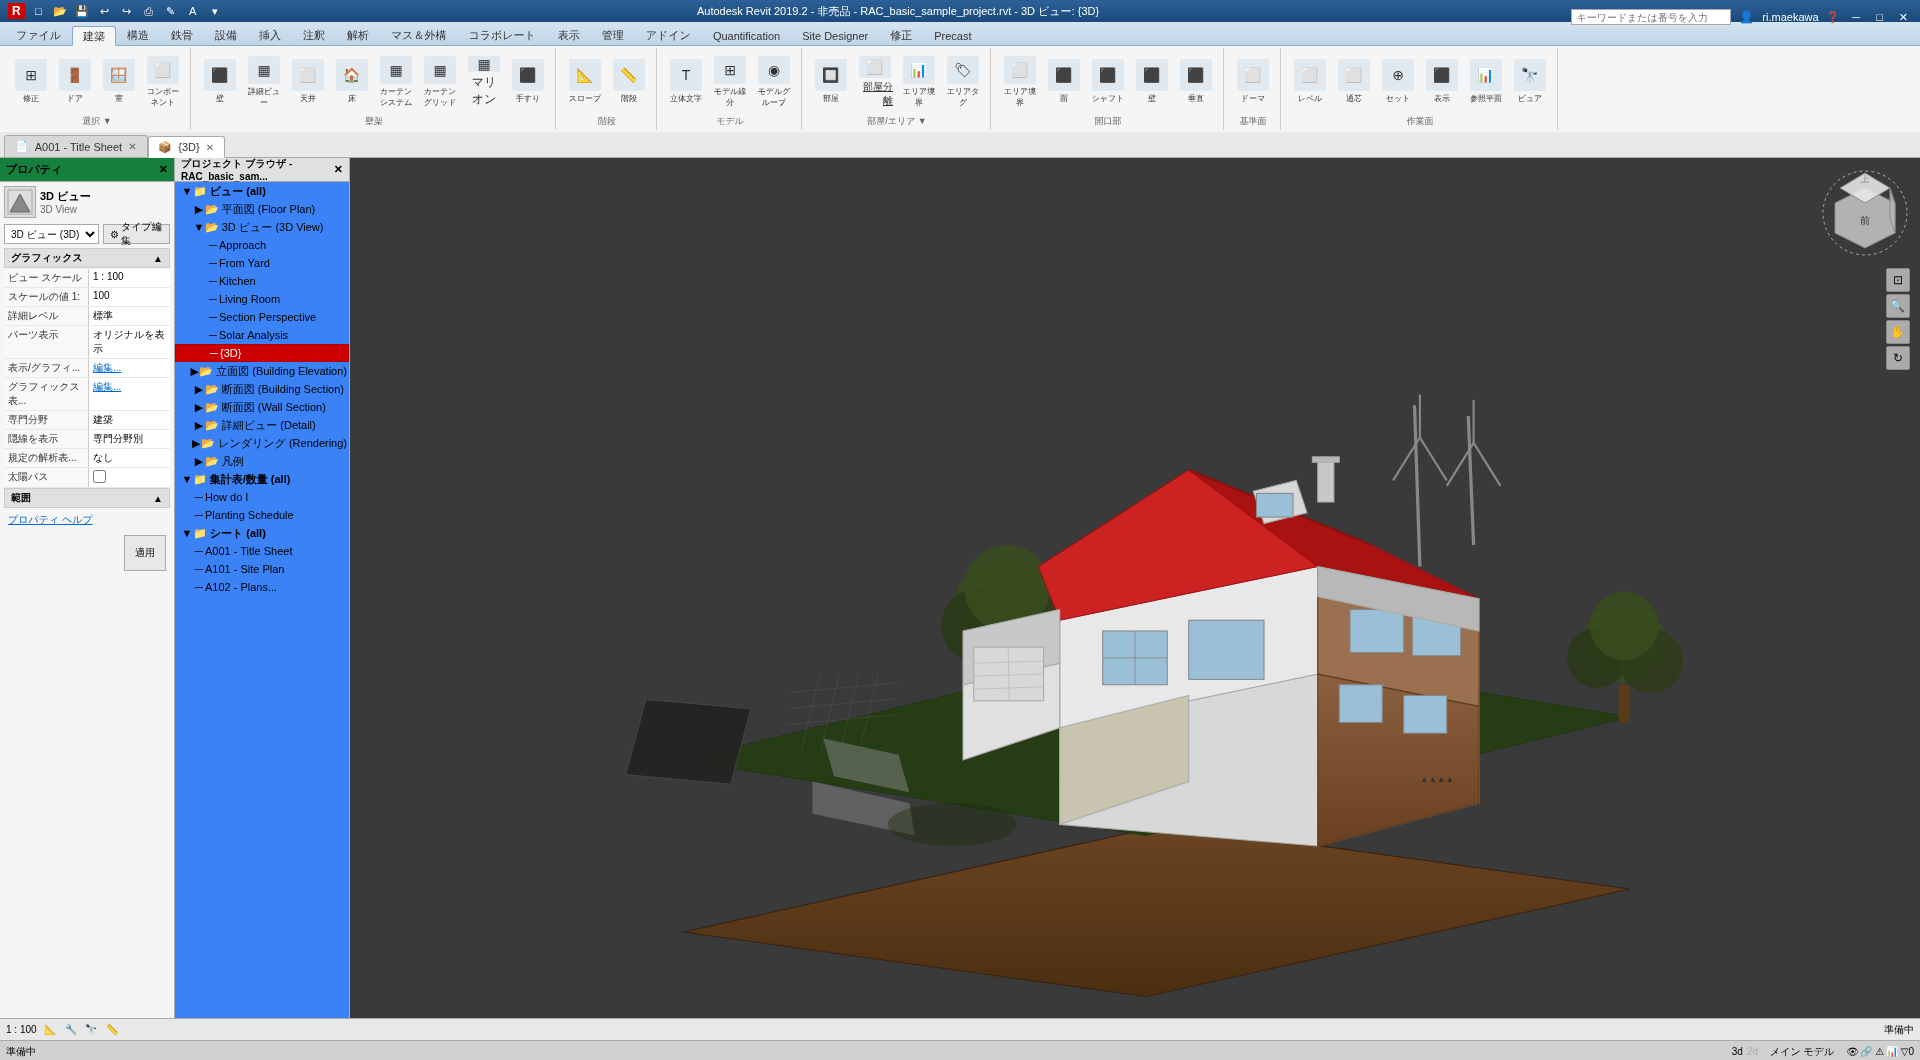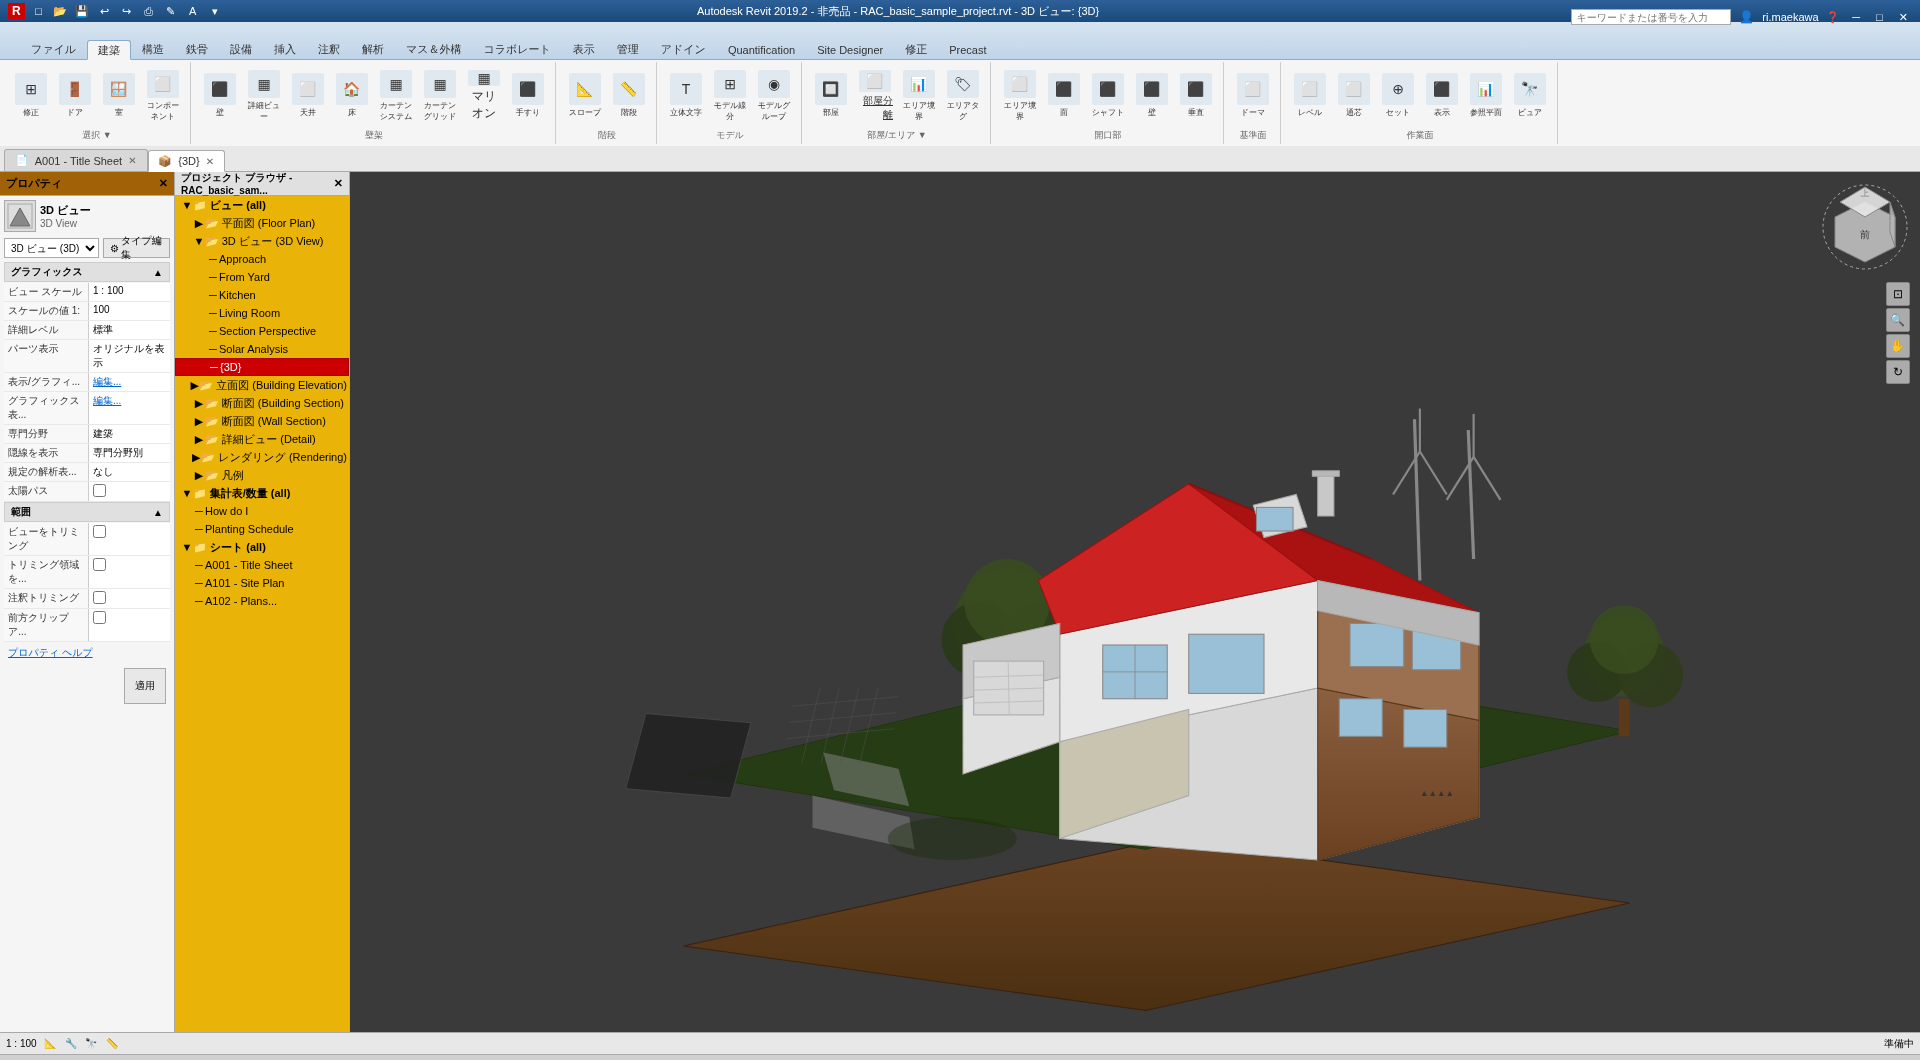--- a/index.html
+++ b/index.html
@@ -13,25 +13,25 @@
       align-items: center;
       justify-content: space-between;
       padding: 0 8px;
       color: white;
       font-size: 11px;
     }
     #title-bar .left { display: flex; align-items: center; gap: 4px; }
 
     
     #tab-row {
-      height: 38px;
+      height: 24px;
       background: linear-gradient(to bottom, #d6e4f0, #c0d4e8);
       display: flex;
       align-items: flex-end;
-      padding: 0 20px;
+      padding: 0 5px;
       border-bottom: 1px solid #8aabcc;
     }
     .tab-item {
       padding: 2px 10px;
       font-size: 11px;
       cursor: pointer;
       height: 20px;
       display: flex;
       align-items: center;
       border: 1px solid transparent;
@@ -148,21 +148,21 @@
     #properties-panel {
       width: 175px;
       background: #f5f5f5;
       border-right: 1px solid #aaa;
       display: flex;
       flex-direction: column;
       overflow: hidden;
     }
     #properties-header {
       height: 24px;
-      background: #a16207;
+      background: #15803d;
       border-bottom: 1px solid #aaa;
       display: flex;
       align-items: center;
       justify-content: space-between;
       padding: 0 6px;
       font-weight: bold;
       font-size: 11px;
     }
     #properties-content {
       flex: 1;
@@ -242,21 +242,21 @@
       text-decoration: underline;
       cursor: pointer;
       font-size: 10px;
       padding: 4px;
       display: block;
     }
 
     
     #project-browser {
       width: 175px;
-      background: #eab308;
+      background: #3b82f6;
       border-right: 1px solid #aaa;
       display: flex;
       flex-direction: column;
       overflow: hidden;
     }
     #project-browser-header {
       height: 24px;
       background: #e0e0e0;
       border-bottom: 1px solid #aaa;
       display: flex;
@@ -691,46 +691,20 @@
           <div class="prop-label">太陽パス</div>
           <div class="prop-value">
             <input type="checkbox" style="margin: 0px;">
           </div>
         </div>
       </div>
 
       <div class="prop-category-header">
         <span>範囲</span>
         <span>▲</span>
-      </div>
-      <div>
-        <div class="prop-row">
-          <div class="prop-label">ビューをトリミング</div>
-          <div class="prop-value">
-            <input type="checkbox" style="margin: 0px;">
-          </div>
-        </div>
-        <div class="prop-row">
-          <div class="prop-label">トリミング領域を...</div>
-          <div class="prop-value">
-            <input type="checkbox" style="margin: 0px;">
-          </div>
-        </div>
-        <div class="prop-row">
-          <div class="prop-label">注釈トリミング</div>
-          <div class="prop-value">
-            <input type="checkbox" style="margin: 0px;">
-          </div>
-        </div>
-        <div class="prop-row">
-          <div class="prop-label">前方クリップ ア...</div>
-          <div class="prop-value">
-            <input type="checkbox" style="margin: 0px;">
-          </div>
-        </div>
       </div>
 
       <a class="prop-help-link">プロパティ ヘルプ</a>
 
       <div class="props-apply-row">
         <button class="props-apply-btn">適用</button>
       </div>
     </div>
   </div>
 

